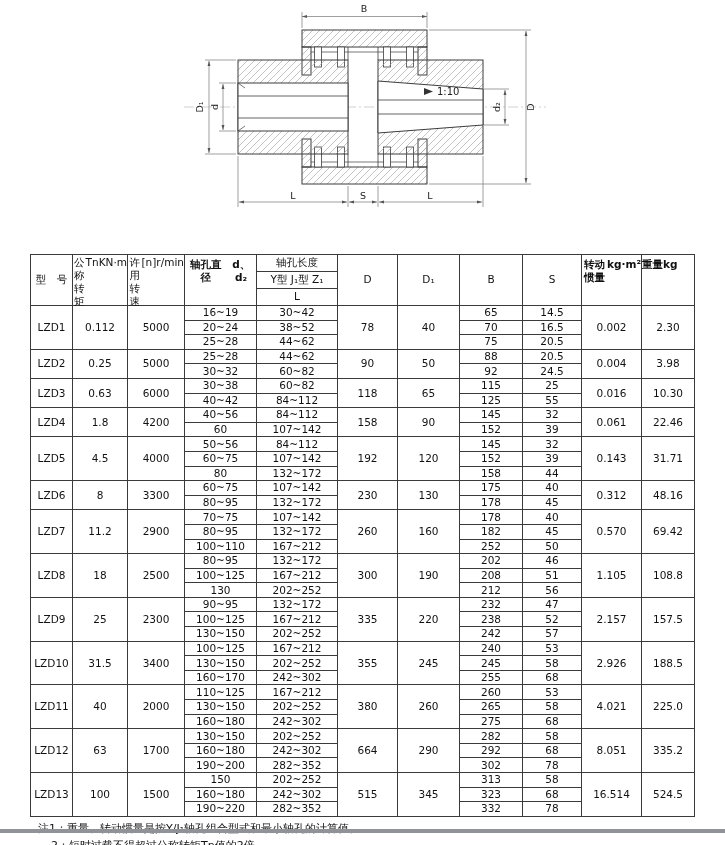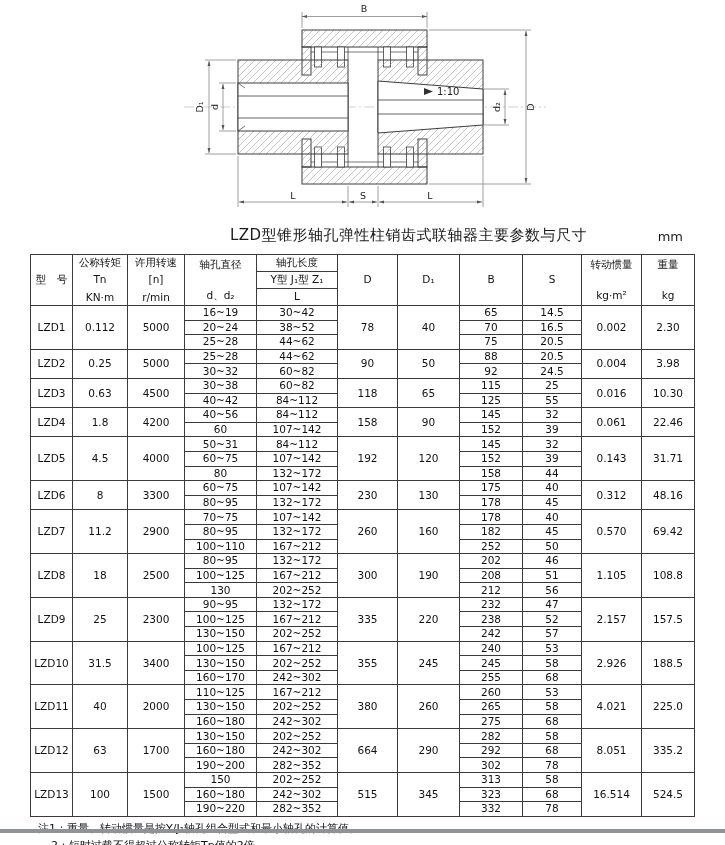--- a/index.html
+++ b/index.html
@@ -11,22 +11,22 @@
   .doc-title{position:absolute;left:50%;transform:translateX(-50%) translateX(46px);
     font-size:15px;color:#1b1b1b;white-space:nowrap;letter-spacing:0.5px;}
   .unit-label{position:absolute;right:42px;top:3px;font-size:13px;color:#1b1b1b;}
 
   
   .table-wrap{position:absolute;top:254px;left:30px;width:666px;}
   table{border-collapse:collapse;table-layout:fixed;width:664px;font-size:10.5px;color:#111;}
   th,td{border:1px solid #3a3a3a;text-align:center;vertical-align:middle;padding:0;}
   thead th{font-weight:normal;font-size:10.5px;line-height:1.25;}
   thead .sub{height:16px;}
-  .h3{display:flex;flex-direction:column;justify-content:space-between;height:48px;padding:1px 0;}
-  .h2{display:flex;flex-direction:column;justify-content:space-between;height:44px;padding:3px 0;}
+  .h3{display:flex;justify-content:flex-start;height:48px;padding:1px 0;}
+  .h2{display:flex;flex-direction:row;height:44px;padding:3px 0;font-weight:bold;}
   tbody td{height:12.6px;line-height:1.05;font-size:10.5px;padding:0.5px 1px;}
 
   
   .notes{padding:3px 0 0 8px;font-size:11px;color:#111;line-height:1.55;}
   .notes .n2{padding-left:13px;}
 
   
   .footer-rule{position:absolute;left:0;top:829px;width:725px;height:4px;background:#8f9296;}
 
   svg text{font-family:"DejaVu Sans","Liberation Sans",sans-serif;}
@@ -134,24 +134,20 @@
       <text x="500" y="107" transform="rotate(-90 500 107)">d₂</text>
       <text x="203" y="107" transform="rotate(-90 203 107)">D₁</text>
       <text x="218" y="107" transform="rotate(-90 218 107)">d</text>
       <text x="293" y="198.5">L</text>
       <text x="363" y="198.5">S</text>
       <text x="430" y="198.5">L</text>
     </g>
   </svg>
 
   
-  <div class="title-row">
-    <span class="doc-title">LZD型锥形轴孔弹性柱销齿式联轴器主要参数与尺寸</span>
-    <span class="unit-label">mm</span>
-  </div>
 
   
   <div class="table-wrap">
     <table>
       <colgroup>
         <col style="width:42px">
           <col style="width:55px">
           <col style="width:57px">
           <col style="width:72px">
         <col style="width:81px">
@@ -251,21 +247,21 @@
           </tr>
           <tr>
             <td>30~32</td>
             <td>60~82</td>
             <td>92</td>
             <td>24.5</td>
           </tr>
           <tr>
             <td rowspan="2">LZD3</td>
             <td rowspan="2">0.63</td>
-            <td rowspan="2">4500</td>
+            <td rowspan="2">6000</td>
             <td>30~38</td>
             <td>60~82</td>
             <td rowspan="2">118</td>
             <td rowspan="2">65</td>
             <td>115</td>
             <td>25</td>
             <td rowspan="2">0.016</td>
             <td rowspan="2">10.30</td>
           </tr>
           <tr>
@@ -290,21 +286,21 @@
           <tr>
             <td>60</td>
             <td>107~142</td>
             <td>152</td>
             <td>39</td>
           </tr>
           <tr>
             <td rowspan="3">LZD5</td>
             <td rowspan="3">4.5</td>
             <td rowspan="3">4000</td>
-            <td>50~31</td>
+            <td>50~56</td>
             <td>84~112</td>
             <td rowspan="3">192</td>
             <td rowspan="3">120</td>
             <td>145</td>
             <td>32</td>
             <td rowspan="3">0.143</td>
             <td rowspan="3">31.71</td>
           </tr>
           <tr>
             <td>60~75</td>

